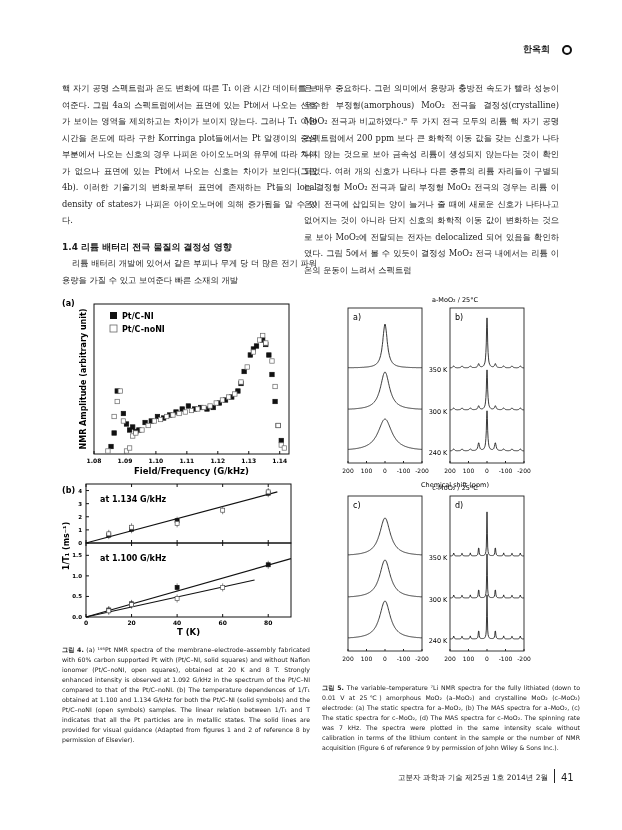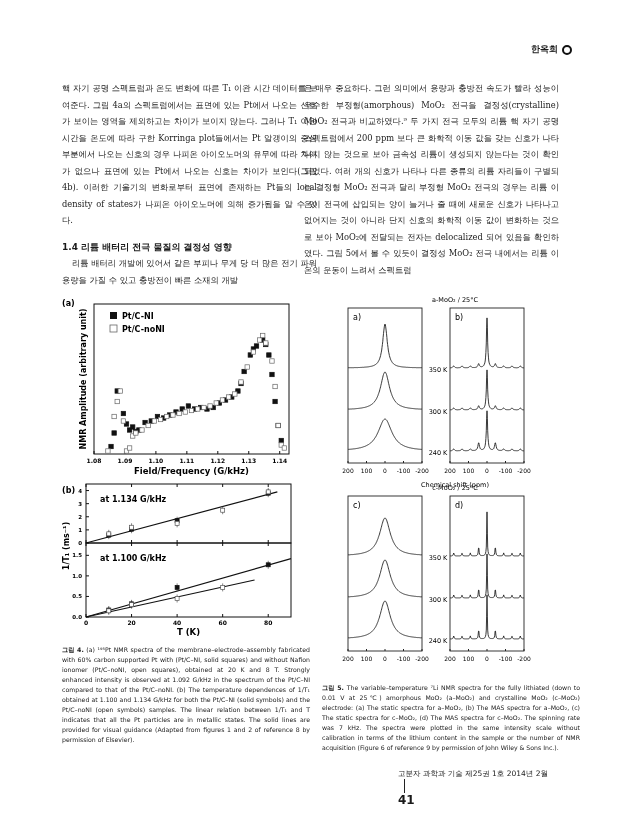--- a/index.html
+++ b/index.html
@@ -1,44 +1,44 @@
 <!DOCTYPE html>
 <html><head>
 <meta charset="utf-8">
 <style>
   html,body{margin:0;padding:0;background:#fff;}
   body{width:622px;height:830px;position:relative;overflow:hidden;font-family:"DejaVu Serif",serif;color:#1a1a1a;}
-  .author{position:absolute;top:43px;right:50px;font-family:"DejaVu Sans",sans-serif;font-size:9px;font-weight:bold;display:flex;align-items:center;gap:4px;}
+  .author{position:absolute;top:43px;right:50px;font-family:"DejaVu Sans",sans-serif;font-size:9px;font-weight:bold;display:flex;align-items:center;gap:12px;}
   .author .ring{display:inline-block;width:6px;height:6px;border:2px solid #111;border-radius:50%;}
   .col{position:absolute;top:80px;width:255px;font-size:8.3px;line-height:16.5px;text-align:justify;}
   .col p{margin:0;}
   .col-left{left:62px;}
   .col-right{left:304px;}
   .sec-head{font-family:"DejaVu Sans",sans-serif;font-weight:bold;font-size:9px;margin-top:10px !important;}
   .indent{text-indent:10px;}
   svg text{font-family:"DejaVu Sans",sans-serif;}
   .fig{position:absolute;}
   .caption{position:absolute;font-family:"DejaVu Sans",sans-serif;font-size:6.2px;line-height:10px;text-align:justify;}
   .caption b{font-weight:bold;}
-  .footer{position:absolute;top:769px;left:398px;font-family:"DejaVu Sans",sans-serif;font-size:7.5px;display:flex;align-items:flex-start;flex-direction:column;}
+  .footer{position:absolute;top:769px;left:398px;font-family:"DejaVu Sans",sans-serif;font-size:7.5px;display:flex;align-items:flex-end;}
   .footer .bar{display:inline-block;width:1px;height:14px;background:#222;margin:0 6px;}
-  .footer .pno{font-weight:bold;font-size:12px;}
+  .footer .pno{font-weight:normal;font-size:10px;}
 </style>
 </head>
 <body>
 
 <div class="author">
   <span>한옥희</span>
   <span class="ring"></span>
 </div>
 
 <div class="col col-left">
   <p>핵 자기 공명 스펙트럼과 온도 변화에 따른 T₁ 이완 시간 데이터를 보여준다. 그림 4a의 스펙트럼에서는 표면에 있는 Pt에서 나오는 신호가 보이는 영역을 제외하고는 차이가 보이지 않는다. 그러나 T₁ 이완 시간을 온도에 따라 구한 Korringa plot들에서는 Pt 알갱이의 중심 부분에서 나오는 신호의 경우 나피온 아이오노머의 유무에 따라 차이가 없으나 표면에 있는 Pt에서 나오는 신호는 차이가 보인다(그림 4b). 이러한 기울기의 변화로부터 표면에 존재하는 Pt들의 local density of states가 나피온 아이오노머에 의해 증가됨을 알 수 있다.</p>
   <p class="sec-head">1.4 리튬 배터리 전극 물질의 결정성 영향</p>
-  <p class="indent">리튬 배터리 개발에 있어서 같은 부피나 무게 당 더 많은 전기 파워 용량을 가질 수 있고 충방전이 빠른 소재의 개발</p>
+  <p class="indent">리튬 배터리 개발에 있어서 같은 부피나 무게 당 더 많은 전기 파워 용량을 가질 수 있고 보여준다 빠른 소재의 개발</p>
 </div>
 
 <div class="col col-right">
   <p>은 매우 중요하다. 그런 의미에서 용량과 충방전 속도가 빨라 성능이 우수한 부정형(amorphous) MoO₂ 전극을 결정성(crystalline) MoO₂ 전극과 비교하였다.⁹ 두 가지 전극 모두의 리튬 핵 자기 공명 스펙트럼에서 200 ppm 보다 큰 화학적 이동 값을 갖는 신호가 나타나지 않는 것으로 보아 금속성 리튬이 생성되지 않는다는 것이 확인되었다. 여러 개의 신호가 나타나 다른 종류의 리튬 자리들이 구별되는 결정형 MoO₂ 전극과 달리 부정형 MoO₂ 전극의 경우는 리튬 이온이 전극에 삽입되는 양이 늘거나 줄 때에 새로운 신호가 나타나고 없어지는 것이 아니라 단지 신호의 화학적 이동 값이 변화하는 것으로 보아 MoO₂에 전달되는 전자는 delocalized 되어 있음을 확인하였다. 그림 5에서 볼 수 있듯이 결정성 MoO₂ 전극 내에서는 리튬 이온의 운동이 느려서 스펙트럼</p>
 </div>
 
 <svg class="fig" id="fig4" style="left:60px;top:296px;" width="250" height="345" viewBox="0 0 250 345">
   <text x="2" y="10" font-size="8" font-weight="bold">(a)</text>
   <text x="2" y="197" font-size="8" font-weight="bold">(b)</text>
   <g id="f4a">

